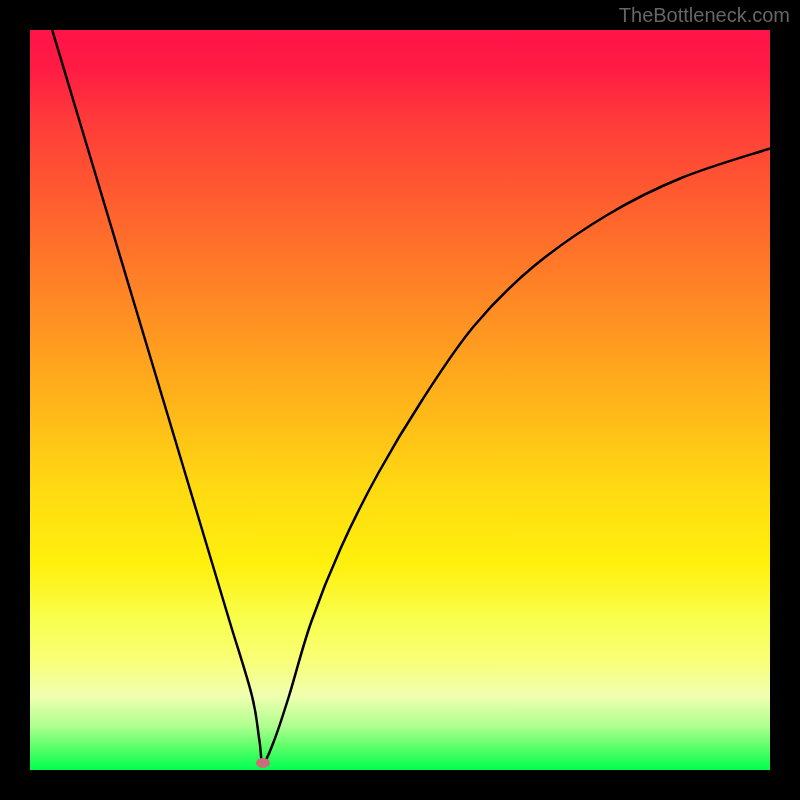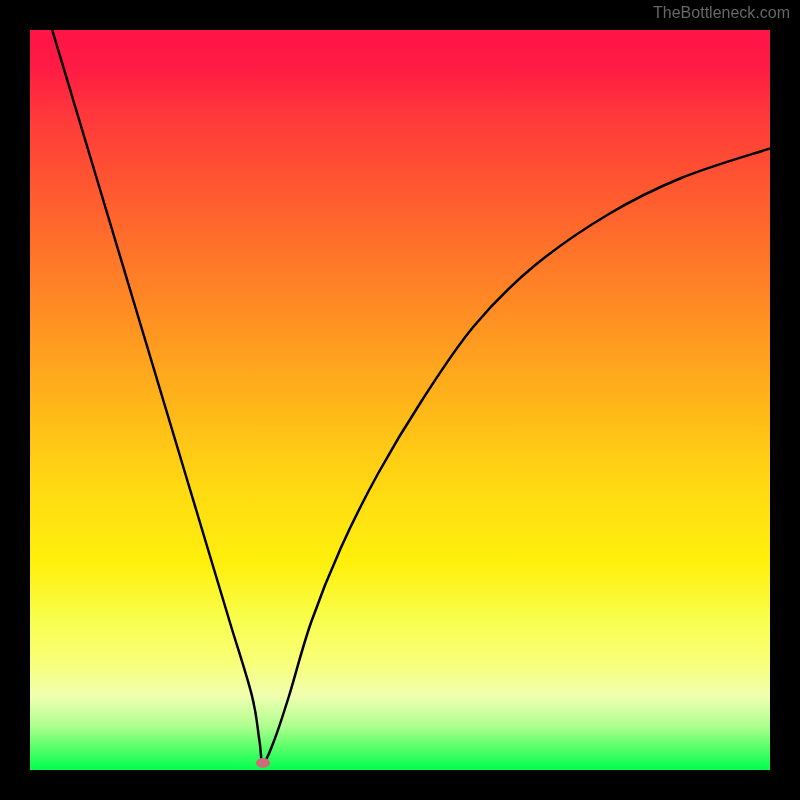--- a/index.html
+++ b/index.html
@@ -15,21 +15,21 @@
     position: relative;
     width: 800px;
     height: 800px;
     background: #000;
   }
   .watermark {
     position: absolute;
     top: 4px;
     right: 10px;
     color: #666;
-    font-size: 16px;
+    font-size: 20px;
     font-family: Arial, sans-serif;
     z-index: 10;
   }
   .plot-area {
     position: absolute;
     left: 30px;
     top: 30px;
     width: 740px;
     height: 740px;
     overflow: hidden;

